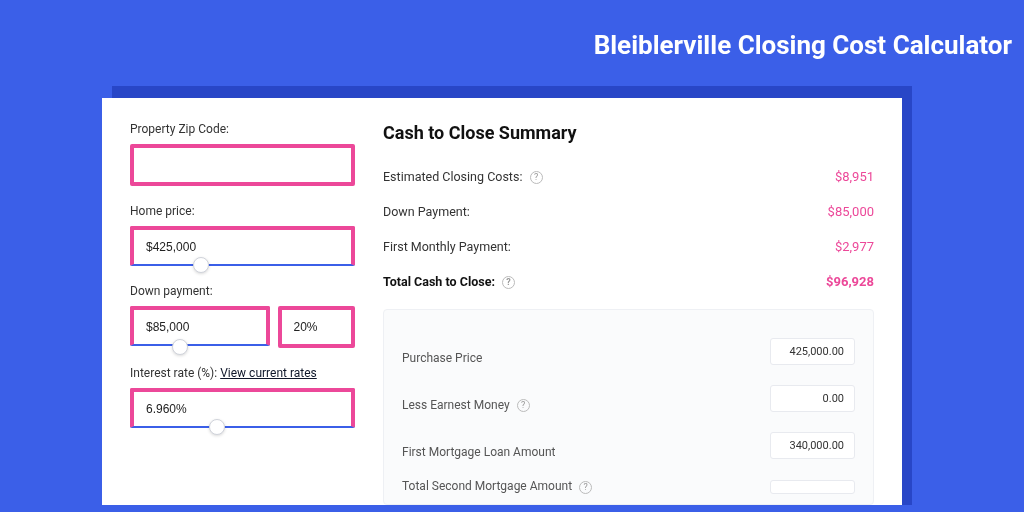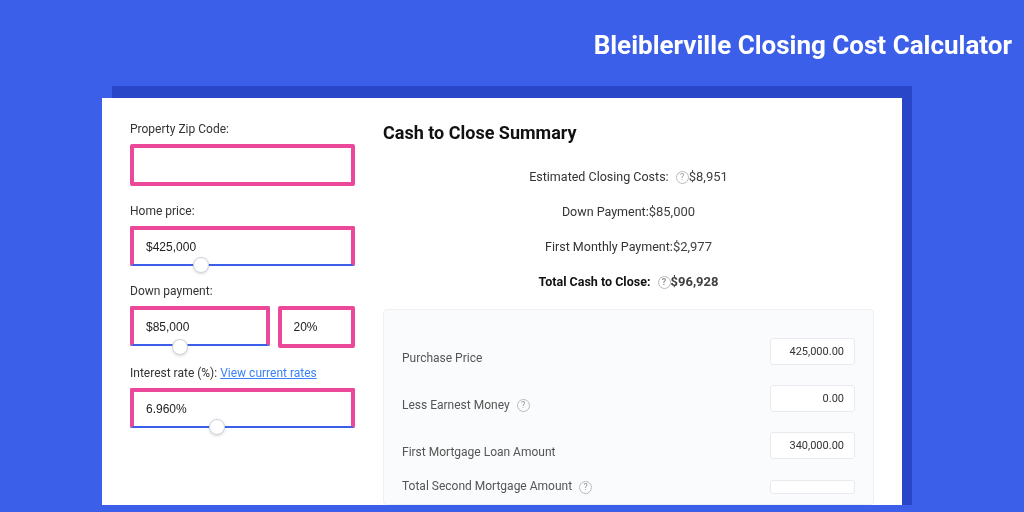--- a/index.html
+++ b/index.html
@@ -77,44 +77,44 @@
       display: flex;
       gap: 8px;
     }
     .row .input-wrap:first-child {
       flex: 1.8;
     }
     .row .input-wrap:last-child {
       flex: 1;
     }
     .link {
-      color: #3b82f6;
+      color: #0f172a;
       font-size: 12px;
     }
     .section-title {
       font-size: 18px;
       font-weight: 700;
       color: #111;
       margin-bottom: 16px;
     }
     .summary-row {
       display: flex;
-      justify-content: center;
+      justify-content: space-between;
       align-items: center;
       padding: 10px 0;
       font-size: 12.5px;
       color: #333;
     }
     .summary-row.bold {
       font-weight: 700;
       color: #111;
     }
     .summary-value {
       font-size: 13px;
-      color: #404040;
+      color: #ec4899;
     }
     .help-icon {
       display: inline-block;
       width: 13px;
       height: 13px;
       border: 1px solid #bbb;
       border-radius: 50%;
       font-size: 9px;
       color: #999;
       text-align: center;

